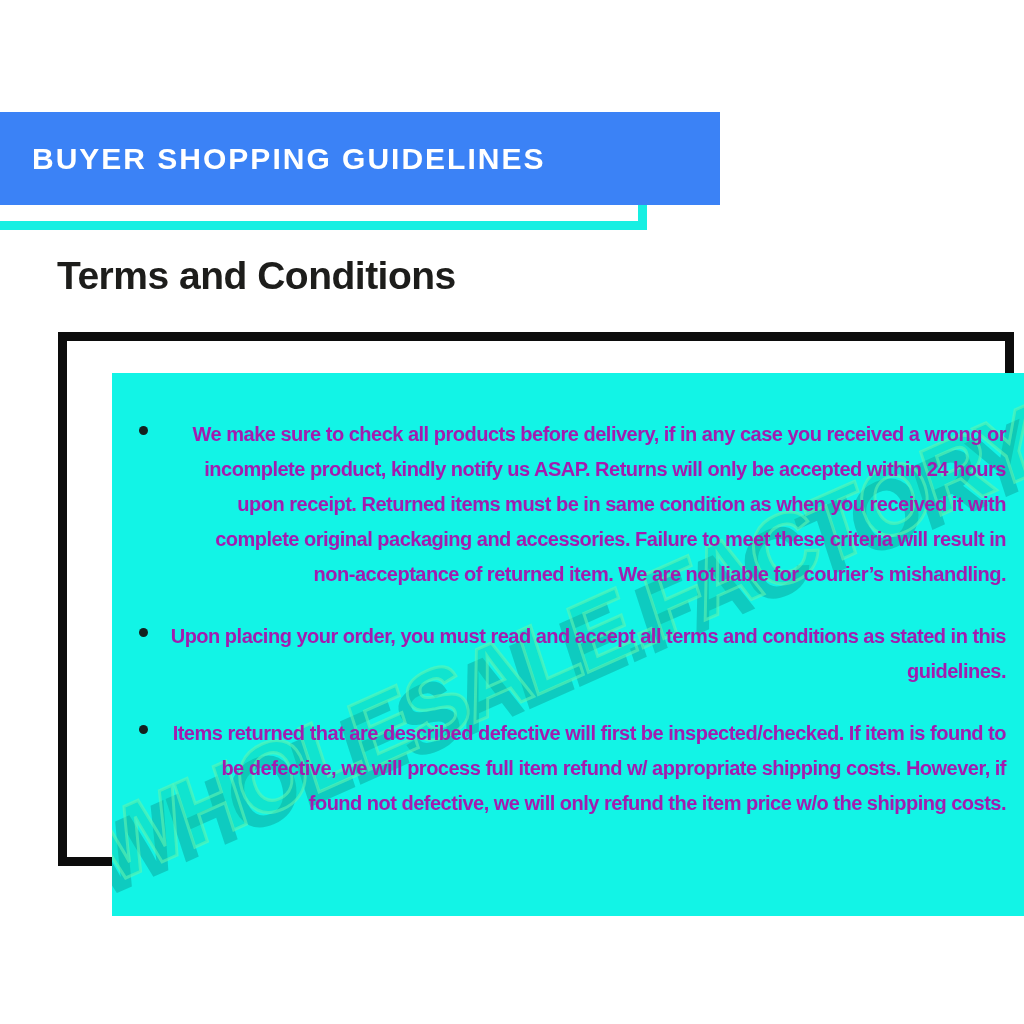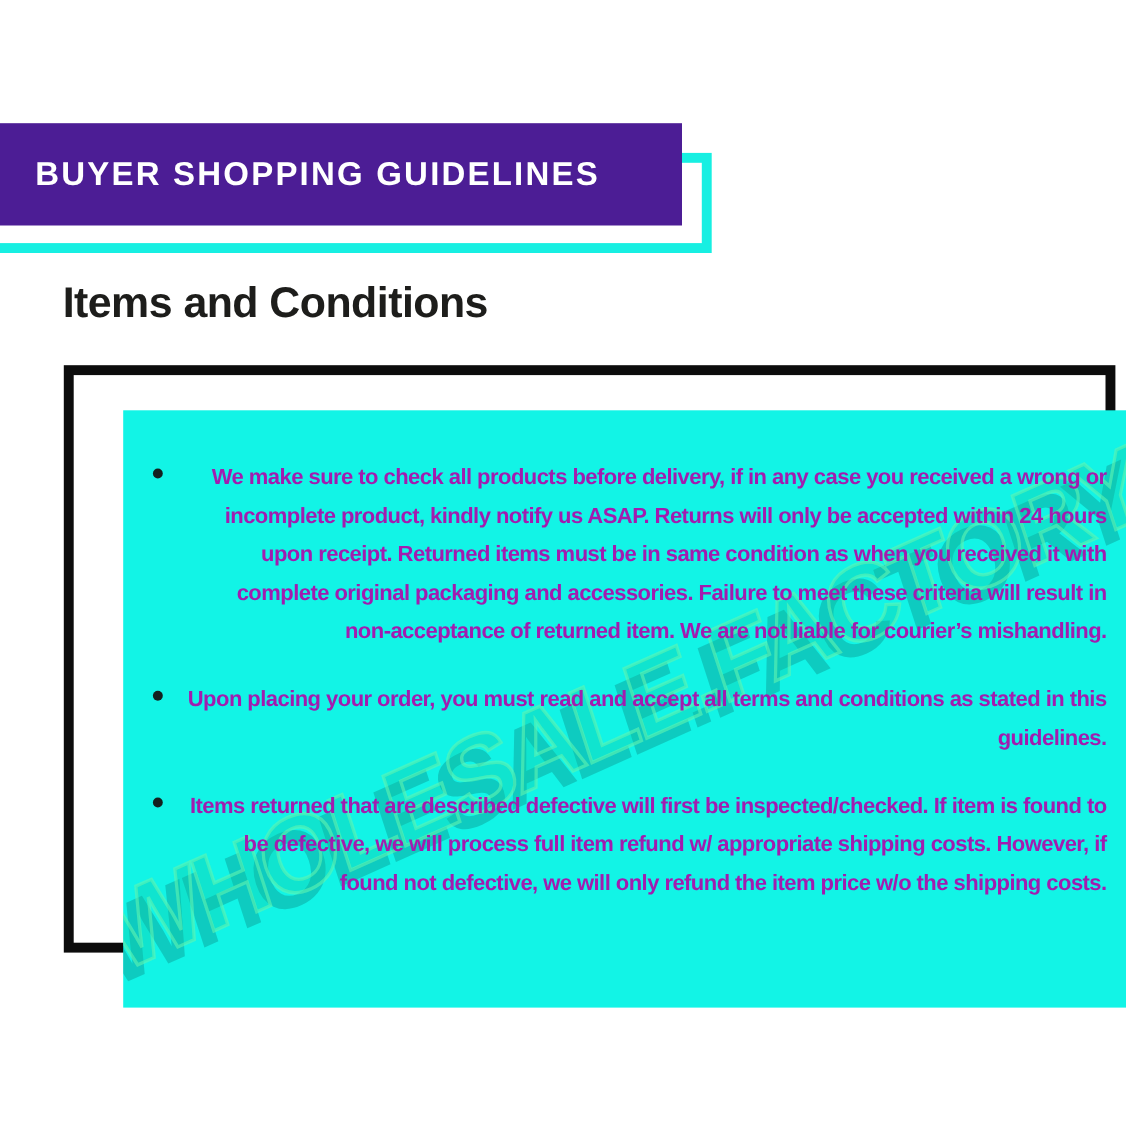--- a/index.html
+++ b/index.html
@@ -26,23 +26,23 @@
     width: 671px;   
     height: 91px;
     border: 9px solid #17efe2;
     box-sizing: border-box;
     background: transparent;
   }
   .banner {
     position: absolute;
     left: 0;
     top: 112px;
-    width: 620px;
+    width: 720px;
     height: 93px;
-    background: #4c1d95;
+    background: #3b82f6;
     display: flex;
     align-items: center;
   }
   .banner h1 {
     margin: 0 0 0 32px;
     color: #ffffff;
     font-size: 30px;
     font-weight: 700;
     letter-spacing: 2px;
     white-space: nowrap;
@@ -132,21 +132,21 @@
 </head>
 <body>
 
 <div class="stage">
 
   <div class="banner-accent"></div>
   <div class="banner">
     <h1>BUYER SHOPPING GUIDELINES</h1>
   </div>
 
-  <h2 class="page-title">Items and Conditions</h2>
+  <h2 class="page-title">Terms and Conditions</h2>
 
   <div class="outline-box"></div>
 
   <div class="terms-panel">
 
     <div class="watermark">WHOLESALE.FACTORY</div>
 
     <ul class="terms-list">
       <li>
         <span class="bullet-dot"></span>

